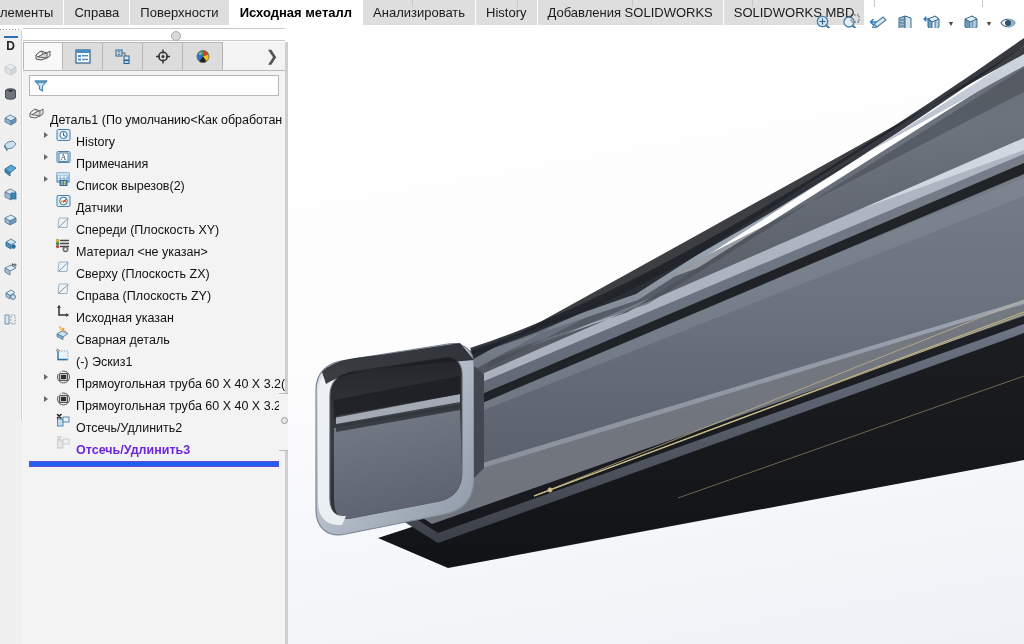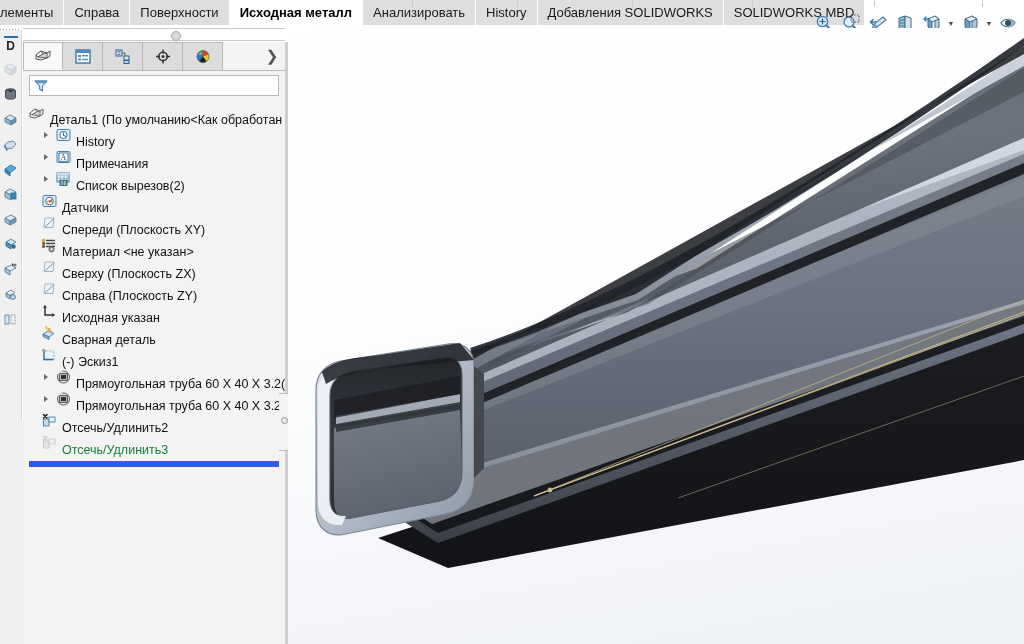--- a/index.html
+++ b/index.html
@@ -218,22 +218,22 @@
     flex: 0 0 20px;
     margin-right: 3px;
   }
   .tnode .tlabel {
     overflow: hidden;
     text-overflow: clip;
     margin-top: 13px;
   }
   .tnode.root { padding-left: 4px; font-size: 12.5px; }
   .tnode.indent1 { padding-left: 16px; }
-  .tnode.indent1-noarrow { padding-left: 16px; }
-  .tnode.suppressed .tlabel { color: #15803d; }
+  .tnode.indent1-noarrow { padding-left: 30px; }
+  .tnode.suppressed .tlabel { color: #6d28d9; font-weight: bold; }
 
   .rollback {
     position: absolute;
     left: 6px;
     width: 250px;
     height: 4px;
     background: #2060ee;
     border-top: 1px solid #6a46d8;
     border-bottom: 1px solid #6a46d8;
   }

